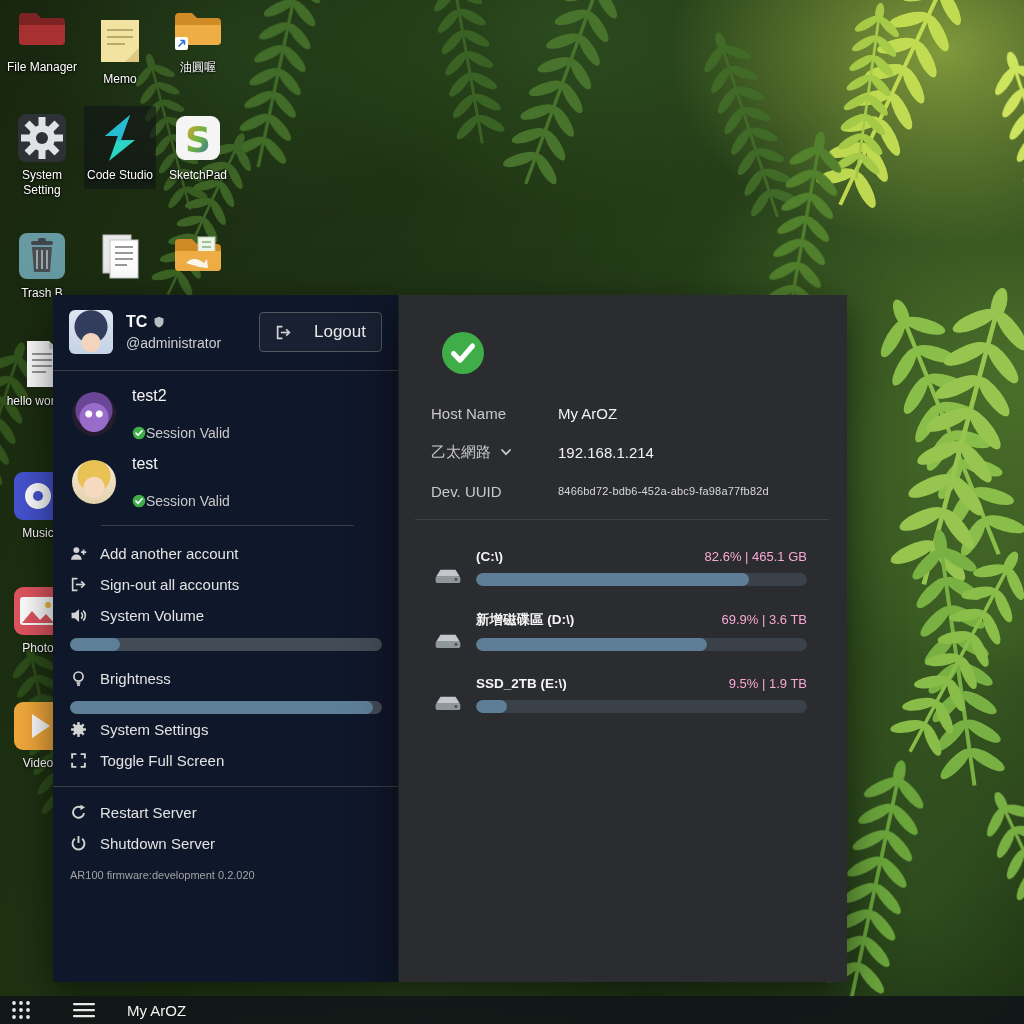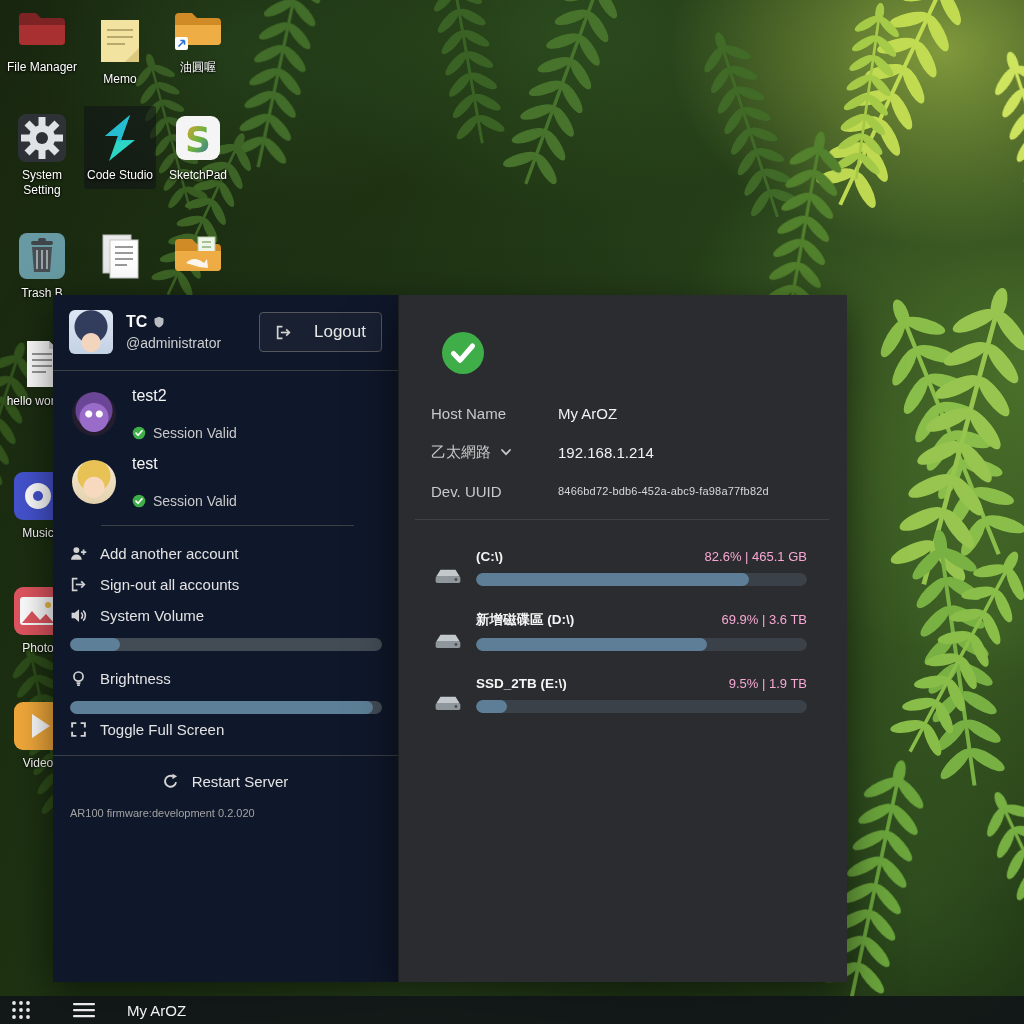--- a/index.html
+++ b/index.html
@@ -60,29 +60,29 @@
   .up-name{font-size:16px;font-weight:bold;color:#fafafa;}
   .ic12{width:12px;height:12px;color:#b9bdc1;}
   .up-handle{font-size:14px;color:#cfcfcf;margin-top:4px;}
   .logout-btn{margin-left:auto;display:flex;align-items:center;gap:22px;
     background:rgba(255,255,255,.04);border:1px solid #54585c;border-radius:4px;
     color:#e8e8e8;font-size:17px;padding:9px 15px;cursor:pointer;
     font-family:inherit;}
   .accounts{padding:16px 0 0 19px;}
   .account{display:flex;align-items:center;gap:16px;margin-bottom:14px;cursor:pointer;}
   .acc-name{font-size:16px;font-weight:normal;color:#f5f5f5;}
-  .acc-status{display:flex;align-items:center;gap:7px;margin-top:20px;font-size:14px;color:#c9c9c9;}
+  .acc-status{display:flex;align-items:center;margin-top:20px;font-size:14px;color:#c9c9c9;}
   .ic14{width:14px;height:14px;flex:none;}
   .menu-row{display:flex;align-items:center;gap:13px;padding:7px 18px 7px 17px;
     color:#e3e3e3;font-size:15px;cursor:pointer;}
   .menu-row.static{cursor:default;}
   .mi{width:17px;height:17px;color:#d2d2d2;flex:none;}
   .mt-lg{}
   .mt-md{margin-top:12px;}
-  .mt-sm{margin-top:10px;justify-content:center;}
+  .mt-sm{margin-top:10px;}
   .slider{margin:7px 16px 0 17px;height:13px;border-radius:7px;background:#434c55;
     overflow:hidden;cursor:pointer;}
   .slider .fill{height:100%;background:#5d7f97;border-radius:7px;}
   .firmware{padding:10px 0 0 17px;font-size:11px;color:#a3a3a3;}
   
   .status-head{display:flex;gap:24px;padding:36px 30px 0 42px;align-items:flex-start;}
   .big-check{width:44px;height:44px;flex:none;}
   .status-title{font-size:30px;color:#4caf50;line-height:1.05;}
   .status-msg{font-size:16px;color:#e2e2e2;margin-top:7px;}
   .info{margin:27px 0 0 32px;}
@@ -466,34 +466,46 @@
     <div class="menu-row static mt-md">
       <svg class="mi" viewBox="0 0 16 16">
           <use href="#sym-bulb"></use>
         </svg>
       <span>Brightness</span>
     </div>
     <div class="slider">
       <div class="fill" style="width: 97%;"></div>
     </div>
 
+    <div class="menu-row mt-lg">
+      <svg class="mi" viewBox="0 0 16 16">
+          <use href="#sym-gear"></use>
+        </svg>
+      <span>System Settings</span>
+    </div>
     <div class="menu-row">
       <svg class="mi" viewBox="0 0 16 16">
           <use href="#sym-fullscreen"></use>
         </svg>
       <span>Toggle Full Screen</span>
     </div>
 
     <div class="divider mt-sm"></div>
 
     <div class="menu-row mt-sm">
       <svg class="mi" viewBox="0 0 16 16">
           <use href="#sym-restart"></use>
         </svg>
       <span>Restart Server</span>
+    </div>
+    <div class="menu-row">
+      <svg class="mi" viewBox="0 0 16 16">
+          <use href="#sym-power"></use>
+        </svg>
+      <span>Shutdown Server</span>
     </div>
     <div class="firmware">AR100 firmware:development 0.2.020</div>
   </aside>
 
   <section class="panel status-panel">
     <div class="status-head">
       <svg class="big-check" viewBox="0 0 44 44">
         <circle cx="22" cy="22" r="21" fill="#3fae49"></circle>
         <path d="M12.5 22.5 l6.5 6.8 L31.5 15" stroke="#fff" stroke-width="5" fill="none" stroke-linecap="round" stroke-linejoin="round"></path>
       </svg>

